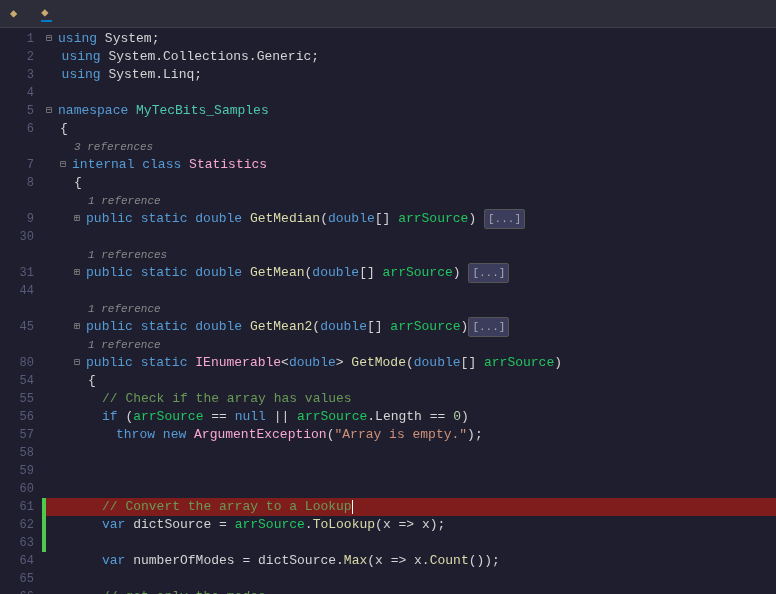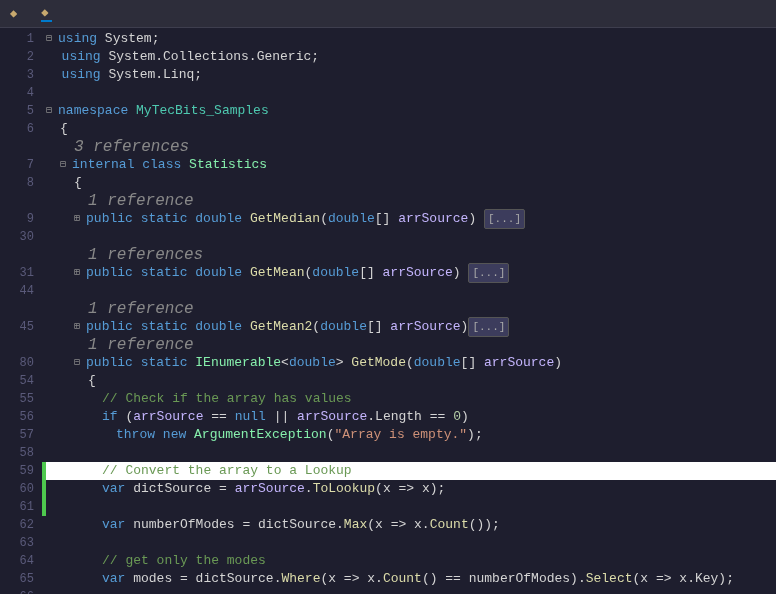--- a/index.html
+++ b/index.html
@@ -64,44 +64,45 @@
     }
     .code-line {
       height: 18px;
       line-height: 18px;
       white-space: pre;
       display: flex;
       align-items: center;
       position: relative;
     }
     .code-line.cursor-line {
-      background: #ffffff;
+      background: #7f1d1d;
+      margin-top: 36px;
     }
     .left-indicator {
       width: 4px;
       position: absolute;
       left: -4px;
       top: 0;
       bottom: 0;
     }
     .left-indicator.green {
       background: #4ec94e;
     }
     
     .kw { color: #569cd6; text-align: center; }
-    .type { color: #86efac; }
+    .type { color: #f9a8d4; }
     .string { color: #ce9178; }
     .comment { color: #6a9955; }
     .method { color: #dcdcaa; text-align: center; }
     .number { color: #b5cea8; }
-    .param { color: #c4b5fd; }
+    .param { color: #22c55e; }
     .ns { color: #4ec9b0; }
     .ref-hint {
       color: #888;
-      font-size: 16px;
+      font-size: 11px;
       font-style: italic;
     }
     .expand-icon {
       color: #888;
       font-size: 10px;
       cursor: pointer;
     }
     .collapsed-dots {
       background: #3c3c5c;
       color: #aaa;

